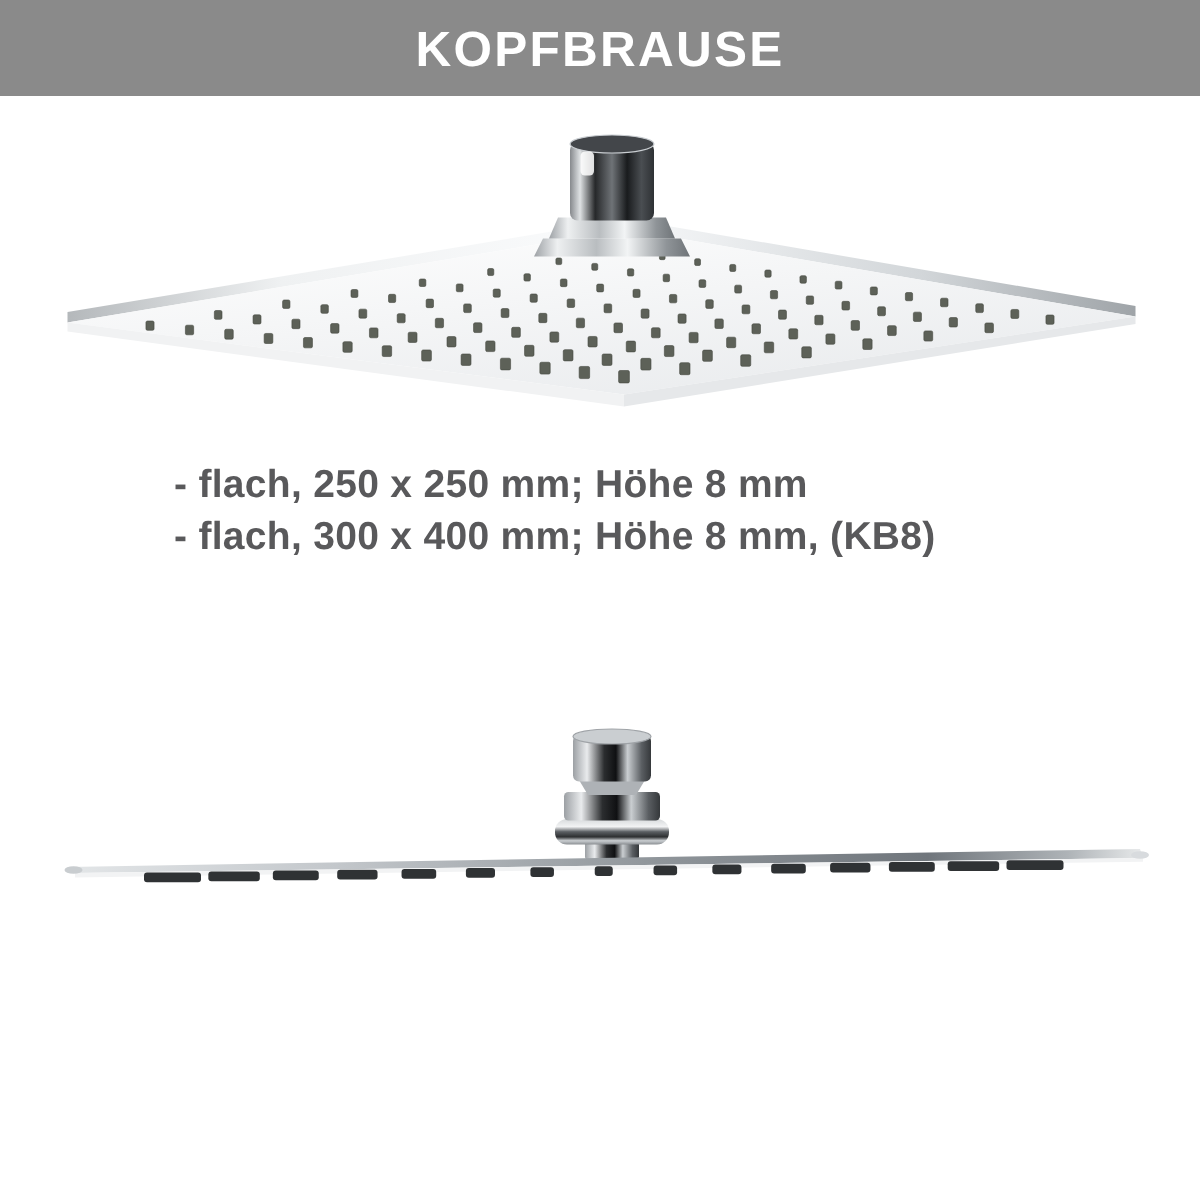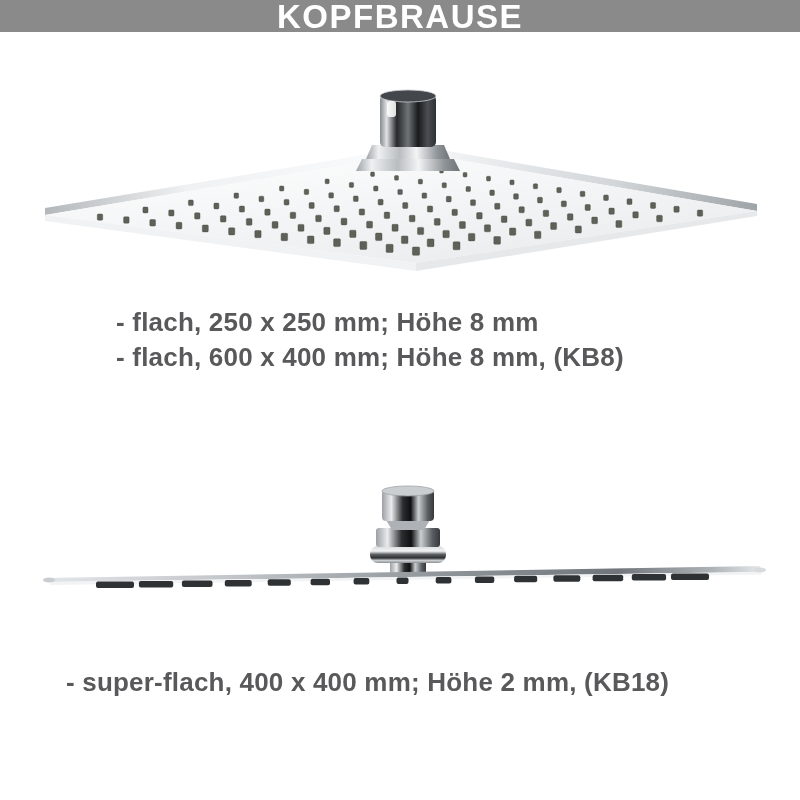--- a/index.html
+++ b/index.html
@@ -2,21 +2,21 @@
 <html><head>
 <meta charset="utf-8">
 <style>
   html,body{margin:0;padding:0;}
   body{font-family:"Liberation Sans", sans-serif; background:#fff;}
   .page{
     position:relative; width:800px; height:800px;
     background:var(--page-bg,#ffffff); overflow:hidden;
   }
   .header-bar{
-    position:absolute; left:0; top:0; width:800px; height:32px;
+    position:absolute; left:0; top:0; width:800px; height:64px;
     background:var(--header-bg,#8a8a8a);
     display:flex; align-items:center; justify-content:center;
   }
   .page-title{
     color:var(--title-color,#ffffff);
     font-size:33px; font-weight:bold; letter-spacing:1.5px;
     padding-top:2px; white-space:nowrap;
   }
   .product-img{ position:absolute; left:0; display:block; }
   #img1{ top:75px;  width:800px; height:225px; }
@@ -187,21 +187,21 @@
       <polygon points="362,84 454,84 460,96 356,96" fill="url(#gFlange)"></polygon>
       <polygon points="372,70 444,70 450,84 366,84" fill="url(#gFlange)"></polygon>
       <rect x="380" y="20" width="56" height="52" rx="5" fill="url(#gCylDark)"></rect>
       <ellipse cx="408" cy="21" rx="28" ry="6" fill="#43464a" stroke="#c9cdd1" stroke-width="0.8"></ellipse>
       <rect x="387" y="26" width="9" height="16" rx="3" fill="#ffffff" opacity="0.85"></rect>
     </g>
   </svg>
 
   <div id="specs1" class="spec-list">
     <div>- flach, 250 x 250 mm; Höhe 8 mm</div>
-    <div>- flach, 600 x 400 mm; Höhe 8 mm, (KB8)</div>
+    <div>- flach, 300 x 400 mm; Höhe 8 mm, (KB8)</div>
   </div>
 
   <svg id="img2" class="product-img" viewBox="0 0 800 140">
     <defs>
       <linearGradient id="gCyl2" x1="0" y1="0" x2="1" y2="0">
         <stop offset="0" stop-color="#9ca0a4"></stop>
           <stop offset="0.18" stop-color="#e9ebed"></stop>
         <stop offset="0.4" stop-color="#2b2d2f"></stop>
           <stop offset="0.55" stop-color="#0f1012"></stop>
         <stop offset="0.7" stop-color="#caced1"></stop>
@@ -255,16 +255,15 @@
         <rect x="474.9" y="96.4" width="19.4" height="6.5" rx="2" fill="#2f3234"></rect>
         <rect x="514.1" y="95.8" width="23.1" height="6.5" rx="2" fill="#2f3234"></rect>
         <rect x="553.4" y="95.2" width="26.9" height="6.5" rx="2" fill="#2f3234"></rect>
         <rect x="592.6" y="94.7" width="30.6" height="6.5" rx="2" fill="#2f3234"></rect>
         <rect x="631.8" y="94.1" width="34.3" height="6.5" rx="2" fill="#2f3234"></rect>
         <rect x="671.0" y="93.5" width="38.0" height="6.5" rx="2" fill="#2f3234"></rect>
       </g>
   </svg>
 
   <div id="specs2" class="spec-list">
-    <div>- super-flach, 400 x 400 mm; Höhe 2 mm, (KB18)</div>
   </div>
 
 </div>
 
 </body></html>

